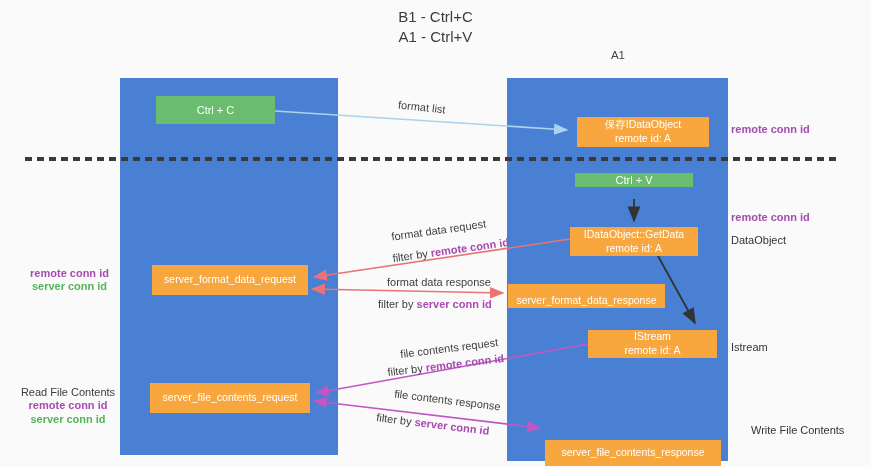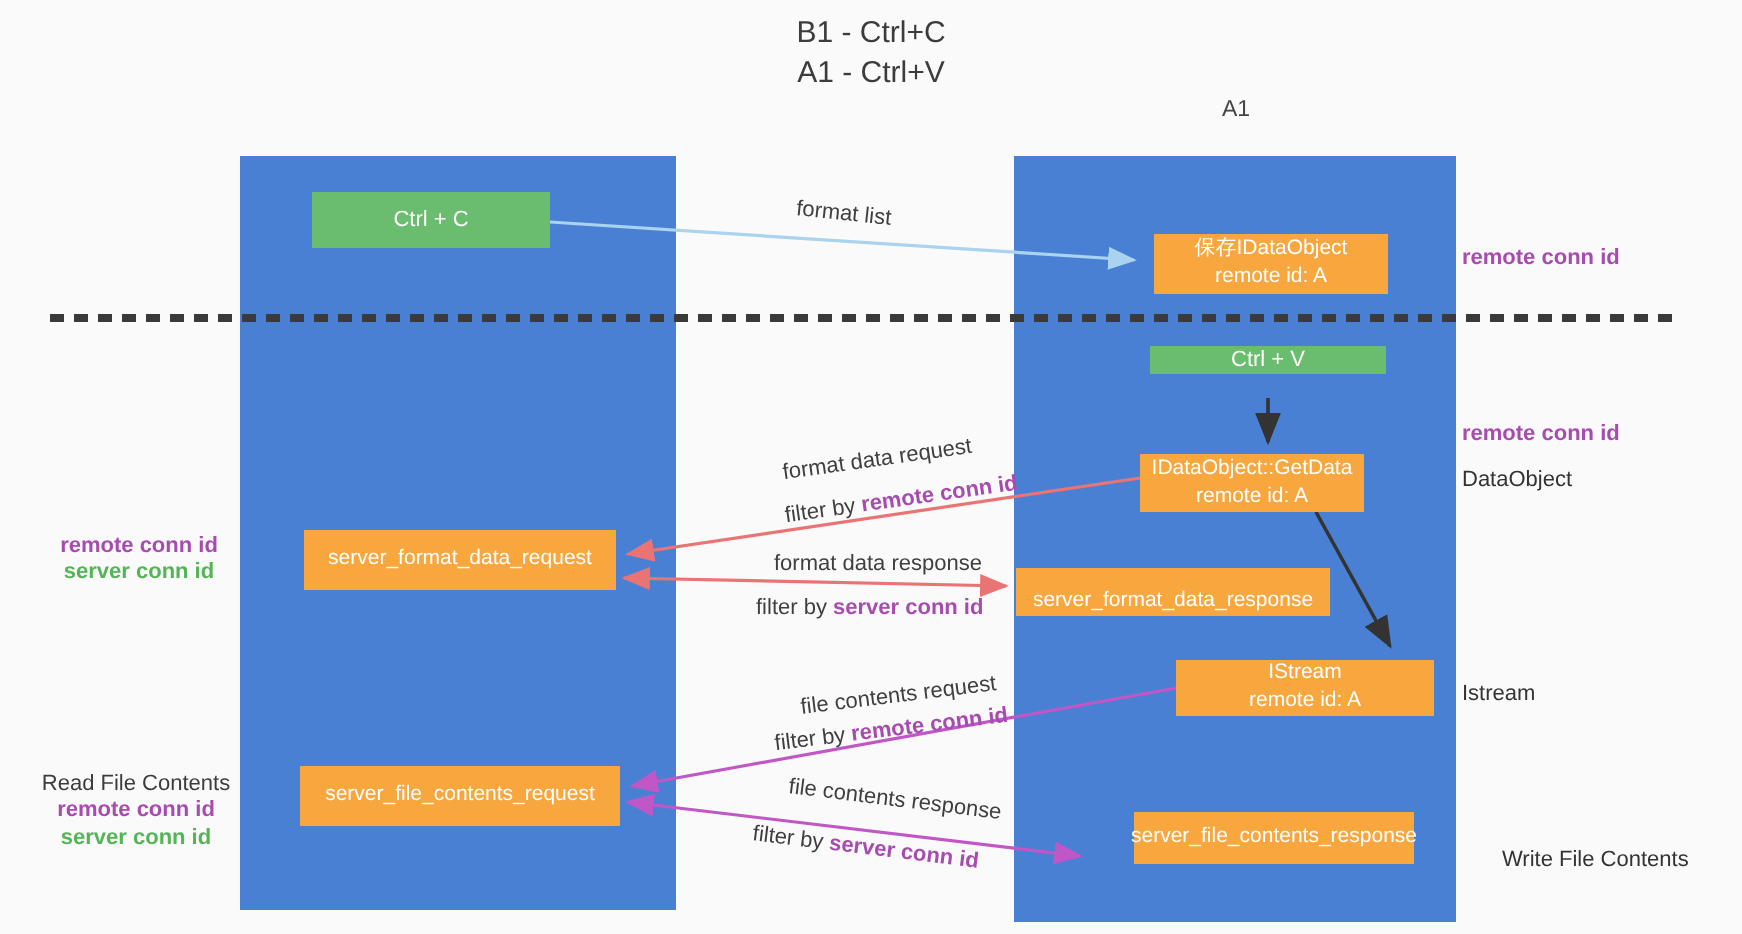--- a/index.html
+++ b/index.html
@@ -101,30 +101,30 @@
     <line x1="570" y1="239" x2="314" y2="277" class="s-salmon" stroke-width="1.6" marker-end="url(#ah-salmon)"></line>
     <line x1="312" y1="289" x2="503" y2="293" class="s-salmon" stroke-width="1.6" marker-start="url(#ah-salmon)" marker-end="url(#ah-salmon)"></line>
     <line x1="588" y1="344" x2="316" y2="393" class="s-magenta" stroke-width="1.6" marker-end="url(#ah-magenta)"></line>
     <line x1="314" y1="401" x2="540" y2="428" class="s-magenta" stroke-width="1.6" marker-start="url(#ah-magenta)" marker-end="url(#ah-magenta)"></line>
   </svg>
 
   <div class="box green" style="left:156px;top:96px;width:119px;height:28px;font-size:11px;">
     <span>Ctrl + C</span>
   </div>
 
-  <div class="box orange" style="left:577px;top:117px;width:117px;height:30px;">
+  <div class="box orange" style="left:577px;top:117px;width:132px;height:30px;">
     <span>保存IDataObject</span>
     <span>remote id: A</span>
   </div>
 
   <div class="box green" style="left:575px;top:173px;width:118px;height:14px;font-size:11px;">
     <span>Ctrl + V</span>
   </div>
 
-  <div class="box orange" style="left:570px;top:227px;width:112px;height:29px;">
+  <div class="box orange" style="left:570px;top:227px;width:128px;height:29px;">
     <span>IDataObject::GetData</span>
     <span>remote id: A</span>
   </div>
 
   <div class="box orange" style="left:152px;top:265px;width:156px;height:30px;">
     <span>server_format_data_request</span>
   </div>
 
   <div class="box orange" style="left:508px;top:284px;width:157px;height:24px;justify-content:flex-end;">
     <span>server_format_data_response</span>
@@ -132,21 +132,21 @@
 
   <div class="box orange" style="left:588px;top:330px;width:129px;height:28px;">
     <span>IStream</span>
     <span>remote id: A</span>
   </div>
 
   <div class="box orange" style="left:150px;top:383px;width:160px;height:30px;">
     <span>server_file_contents_request</span>
   </div>
 
-  <div class="box orange" style="left:545px;top:406px;width:140px;height:26px;margin-left:22px;">
+  <div class="box orange" style="left:545px;top:440px;width:176px;height:26px;">
     <span>server_file_contents_response</span>
   </div>
 
   <div class="alabel" style="left:398px;top:101px;transform:rotate(6deg);">format list</div>
 
   <div class="alabel" style="left:391px;top:224px;transform:rotate(-8deg);">format data request</div>
   <div class="alabel" style="left:392px;top:244px;transform:rotate(-8deg);">
     <span>filter by </span><span class="purple">remote conn id</span>
   </div>
 

